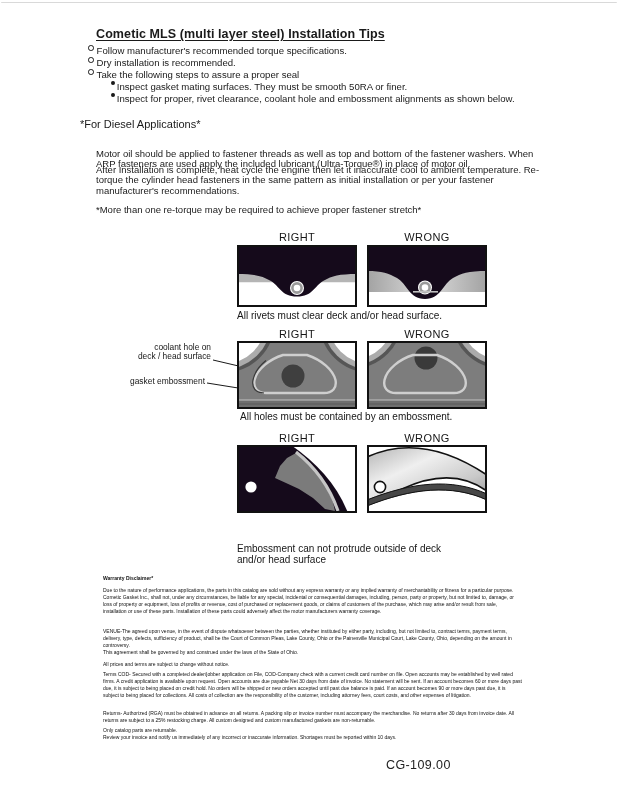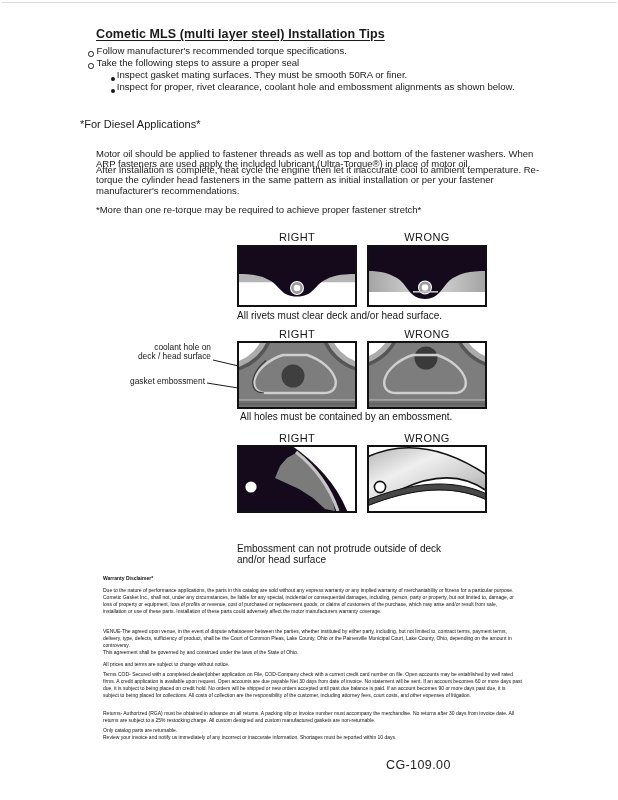--- a/index.html
+++ b/index.html
@@ -7,21 +7,21 @@
     position:relative;width:618px;height:796px;background:#ffffff;overflow:hidden;
     font-family:"Liberation Sans","DejaVu Sans",sans-serif;color:#1a1a1a;border-radius:6px;
   }
   .abs{position:absolute;}
   .edge{position:absolute;left:0;width:618px;height:1px;background:#d9d9d9;}
   .title{
     left:96px;top:27px;font-size:12.5px;font-weight:bold;
     text-decoration:underline;text-underline-offset:2px;white-space:nowrap;letter-spacing:.1px;
   }
   .tips{left:88px;top:45px;font-size:9.6px;line-height:12px;}
-  .tip{display:flex;align-items:flex-end;}
+  .tip{display:flex;align-items:flex-start;}
   .tip.sub{margin-left:23px;}
   .mark{flex:0 0 auto;width:3.6px;height:3.6px;border-radius:50%;margin-right:3px;border:1px solid #1a1a1a;}
   .tip.sub .mark{background:#1a1a1a;width:3.8px;height:3.8px;border:none;margin-right:2px;}
   .h2{left:80px;top:118px;font-size:11px;font-weight:normal;white-space:nowrap;}
   .para{left:96px;width:450px;font-size:9.5px;line-height:10.4px;}
   .p1{top:149px;} .p2{top:165px;} .p3{top:205px;}
   .figlabel{width:120px;text-align:center;font-size:11px;letter-spacing:.4px;color:#161616;}
   .figbox{width:120px;overflow:hidden;line-height:0;}
   .figbox svg{display:block;}
   .caption{font-size:10px;line-height:10.5px;white-space:nowrap;color:#161616;}
@@ -39,20 +39,24 @@
 
   <div class="abs title">Cometic MLS (multi layer steel) Installation Tips</div>
 
   <div class="abs tips">
     <div class="tip">
         <span class="mark"></span>
         <span>Follow manufacturer's recommended torque specifications.</span>
       </div>
     <div class="tip">
         <span class="mark"></span>
+        <span>Dry installation is recommended.</span>
+      </div>
+    <div class="tip">
+        <span class="mark"></span>
         <span>Take the following steps to assure a proper seal</span>
       </div>
     <div class="tip sub">
         <span class="mark"></span>
         <span>Inspect gasket mating surfaces.  They must be smooth 50RA or finer.</span>
       </div>
     <div class="tip sub">
         <span class="mark"></span>
         <span>Inspect for proper, rivet clearance, coolant hole and embossment alignments as shown below.</span>
       </div>

